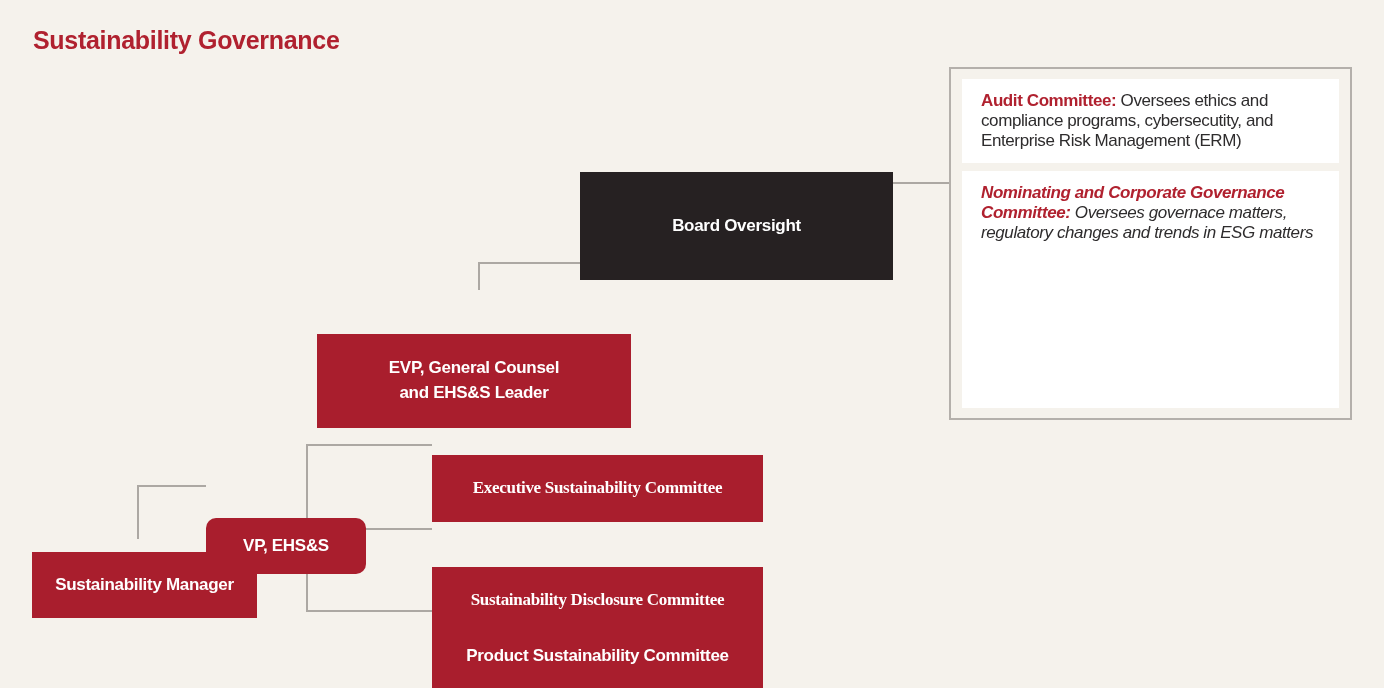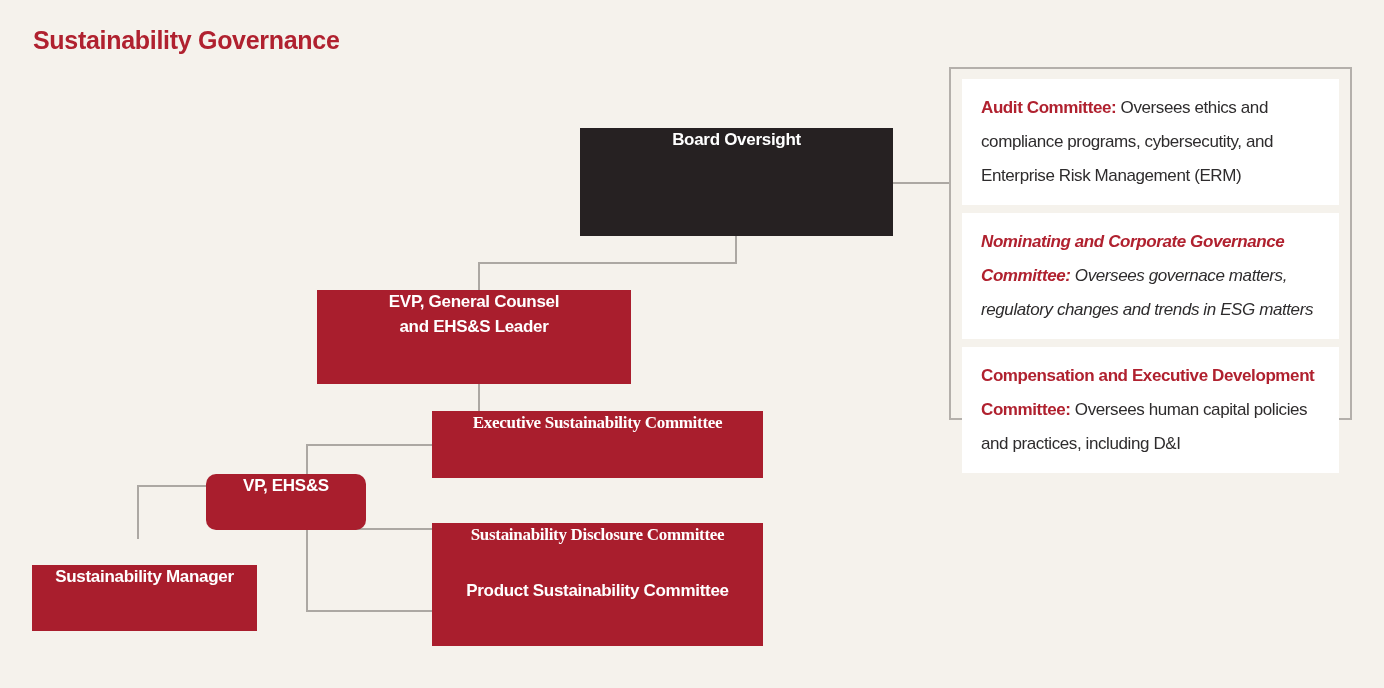--- a/index.html
+++ b/index.html
@@ -35,56 +35,57 @@
     position:absolute;
     background:var(--connector-gray);
     z-index:1;
   }
   .node{
     position:absolute;
     z-index:2;
     display:flex;
     flex-direction:column;
     align-items:center;
-    justify-content:flex-start;
+    justify-content:center;
     text-align:center;
     color:#FFFFFF;
     font-weight:bold;
     font-size:17px;
     letter-spacing:-0.3px;
     line-height:1.45;
     background:var(--accent-red);
+    margin-top:44px;
   }
   .node.dark{background:var(--dark-box);}
   .node-board{left:580px;top:128px;width:313px;height:108px;}
   .node-evp{left:317px;top:290px;width:314px;height:94px;}
   .node-exec{left:432px;top:411px;width:331px;height:67px;font-family:Liberation Serif, serif;}
   .node-disclosure{left:432px;top:523px;width:331px;height:67px;font-family:Liberation Serif, serif;}
   .node-product{left:432px;top:579px;width:331px;height:67px;}
   .node-vp{left:206px;top:474px;width:160px;height:56px;border-radius:10px;}
-  .node-manager{left:32px;top:565px;width:225px;height:66px;}
+  .node-manager{left:32px;top:508px;width:225px;height:66px;}
   .panel{
     position:absolute;
     left:949px;
     top:67px;
     width:403px;
     height:353px;
     border:2px solid var(--panel-border);
     background:var(--page-background);
     z-index:2;
     display:flex;
     flex-direction:column;
     gap:8px;
     padding:10px 11px;
   }
   .card{
     background:var(--card-bg);
     padding:12px 19px;
     font-size:17px;
-    line-height:34px;
+    line-height:20px;
     letter-spacing:-0.4px;
     color:var(--body-text);
     flex:0 0 auto;
   }
   .card:nth-child(2){flex:1 1 auto;font-style:italic;}
   .card .committee-title{
     color:var(--title-red);
     font-weight:bold;
   }
 </style>
@@ -138,19 +139,15 @@
 
   <div class="panel">
     <div class="card">
       <span class="committee-title">Audit Committee:</span>
       <span>Oversees ethics and compliance programs, cybersecutity, and Enterprise Risk Management (ERM)</span>
     </div>
     <div class="card">
       <span class="committee-title">Nominating and Corporate Governance Committee:</span>
       <span>Oversees governace matters, regulatory changes and trends in ESG matters</span>
     </div>
-    <div class="card">
-      <span class="committee-title">Compensation and Executive Development Committee:</span>
-      <span>Oversees human capital policies and practices, including D&amp;I</span>
-    </div>
   </div>
 
 </div>
 
 </body></html>

